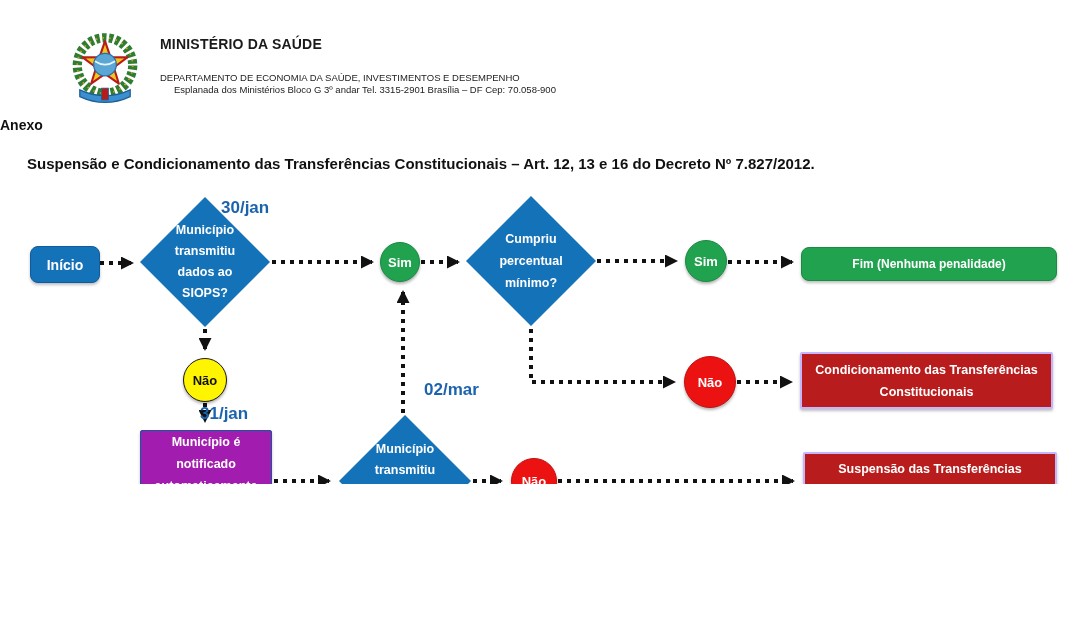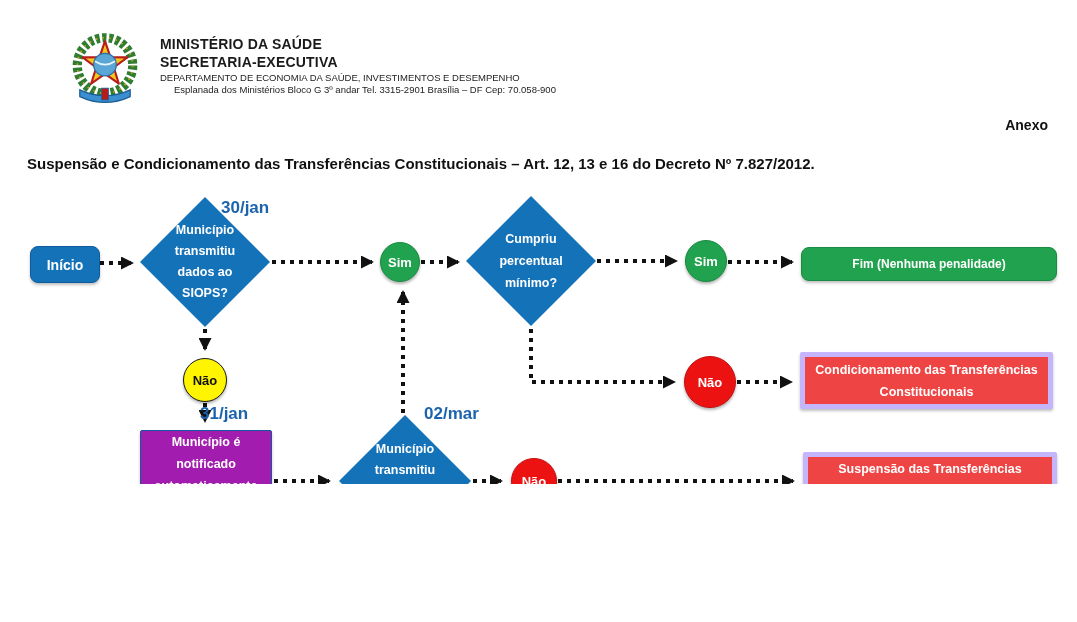--- a/index.html
+++ b/index.html
@@ -12,21 +12,21 @@
     background: #ffffff;
     overflow: hidden;
   }
 
   
   .logo { position: absolute; left: 62px; top: 26px; width: 86px; height: 84px; }
   .org1 { position: absolute; left: 160px; top: 36px; font-size: 14px; font-weight: bold; color: #1a1a1a; letter-spacing: .2px; }
   .org2 { position: absolute; left: 160px; top: 54px; font-size: 14px; font-weight: bold; color: #1a1a1a; letter-spacing: .2px; }
   .dept { position: absolute; left: 160px; top: 72px; font-size: 9.5px; color: #222; }
   .addr { position: absolute; left: 160px; top: 84px; font-size: 9.5px; color: #222; margin-left: 14px; }
-  .annex { position: absolute; left: 0; top: 117px; width: 1048px; text-align: right; font-size: 14px; font-weight: bold; color: #111; }
+  .annex { position: absolute; left: 0; top: 117px; width: 1048px; text-align: left; font-size: 14px; font-weight: bold; color: #111; }
   .doc-title { position: absolute; left: 27px; top: 155px; font-size: 15px; font-weight: bold; color: #111; }
 
   
   .flow-svg { position: absolute; left: 0; top: 0; width: 1077px; height: 622px; z-index: 1; }
   .node { position: absolute; z-index: 2; display: flex; align-items: center; justify-content: center; text-align: center; color: #fff; font-weight: bold; }
   .pre { white-space: pre-line; }
 
   .start-box {
     left: 30px; top: 246px; width: 70px; height: 37px;
     background: #1472B9; border: 1px solid #0E5C9E; border-radius: 8px;
@@ -37,39 +37,39 @@
     clip-path: polygon(50% 0, 100% 50%, 50% 100%, 0 50%);
     font-size: 12.5px; line-height: 21px;
   }
   .d1 { left: 140px; top: 197px; width: 130px; height: 130px; }
   .d2 { left: 466px; top: 196px; width: 130px; height: 130px; line-height: 22px; }
   .d3 { left: 339px; top: 415px; width: 132px; height: 132px; }
 
   .date-label { position: absolute; z-index: 2; font-size: 17px; font-weight: bold; color: #1C63AE; }
   .lbl-30jan { left: 221px; top: 198px; }
   .lbl-31jan { left: 200px; top: 404px; }
-  .lbl-02mar { left: 424px; top: 404px; }
+  .lbl-02mar { left: 424px; top: 380px; }
 
   .circle { border-radius: 50%; font-size: 13px; box-shadow: 0 2px 3px rgba(0,0,0,.3); }
   .c-green { background: #21A24E; border: 1px solid #1B8A43; }
   .c-red   { background: #EC1212; border: 1px solid #C40F0F; }
   .c-yellow{ background: #FFF500; border: 1.5px solid #1a1a1a; color: #111; }
   .sim1 { left: 380px; top: 242px; width: 40px; height: 40px; }
   .sim2 { left: 685px; top: 240px; width: 42px; height: 42px; }
   .nao1 { left: 684px; top: 356px; width: 52px; height: 52px; }
   .naoY { left: 183px; top: 358px; width: 44px; height: 44px; }
   .nao2 { left: 511px; top: 458px; width: 46px; height: 46px; }
 
   .end-box {
     left: 801px; top: 247px; width: 256px; height: 34px;
     background: #21A24E; border: 1px solid #1B8A43; border-radius: 8px;
     font-size: 12px; box-shadow: 0 2px 3px rgba(0,0,0,.25);
   }
   .red-box {
-    background: #ef4444; border: 5px solid #c4b5fd; border-radius: 2px;
+    background: #b91c1c; border: 2px solid #c4b5fd; border-radius: 2px;
     font-size: 12.5px; line-height: 22px; box-shadow: 0 2px 3px rgba(0,0,0,.25);
   }
   .cond-box { left: 800px; top: 352px; width: 253px; height: 57px; }
   .susp-box { left: 803px; top: 452px; width: 254px; height: 56px; }
   .blue-box {
     left: 140px; top: 430px; width: 132px; height: 133px;
     background: #a21caf; border: 1px solid #0E5C9E; border-radius: 2px;
     font-size: 12.5px; line-height: 22px; box-shadow: 0 2px 3px rgba(0,0,0,.25);
   }
   .dotted { stroke: #111; stroke-width: 4; stroke-dasharray: 4 5; fill: none; }
@@ -82,21 +82,20 @@
   <svg class="logo" viewBox="0 0 100 100">
     <circle cx="50" cy="47" r="33" fill="none" stroke="#2e7d32" stroke-width="11" stroke-dasharray="5 3"></circle>
     <circle cx="50" cy="47" r="33" fill="none" stroke="#c8a020" stroke-width="2" stroke-dasharray="2 6"></circle>
     <path d="M50,18 L56.5,37.1 L76.6,37.3 L60.5,49.4 L66.5,68.7 L50,57 L33.5,68.7 L39.5,49.4 L23.4,37.3 L43.5,37.1 Z" fill="#f2c71c" stroke="#b71c1c" stroke-width="2.5" stroke-linejoin="round"></path>
     <circle cx="50" cy="46" r="13.5" fill="#5aa7d6" stroke="#2c6da8" stroke-width="1.5"></circle>
     <path d="M38,42 Q50,50 62,42" fill="none" stroke="#e8f4fb" stroke-width="2"></path>
     <path d="M20,76 Q50,90 80,76 L80,84 Q50,98 20,84 Z" fill="#3b8ecf" stroke="#1d5e94" stroke-width="1.5"></path>
     <rect x="46" y="74" width="8" height="14" fill="#b71c1c" stroke="#1d5e94" stroke-width="1"></rect>
   </svg>
   <div class="org1">MINISTÉRIO DA SAÚDE</div>
-  <div class="org2">SECRETARIA-EXECUTIVA</div>
   <div class="dept">DEPARTAMENTO DE ECONOMIA DA SAÚDE, INVESTIMENTOS E DESEMPENHO</div>
   <div class="addr">Esplanada dos Ministérios Bloco G 3º andar Tel. 3315-2901 Brasília – DF Cep: 70.058-900</div>
   <div class="annex">Anexo</div>
   <div class="doc-title">Suspensão e Condicionamento das Transferências Constitucionais – Art. 12, 13 e 16 do Decreto Nº 7.827/2012.</div>
 
   <svg class="flow-svg" viewBox="0 0 1077 622">
     <defs>
       <marker id="arr" markerUnits="userSpaceOnUse" markerWidth="13" markerHeight="13" refX="11" refY="6.5" orient="auto">
         <path d="M0,0 L13,6.5 L0,13 Z" fill="#111"></path>
       </marker>

